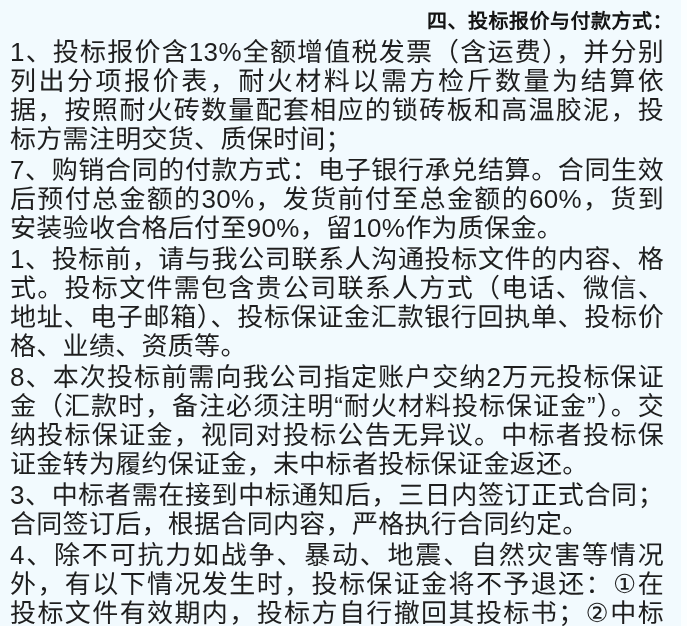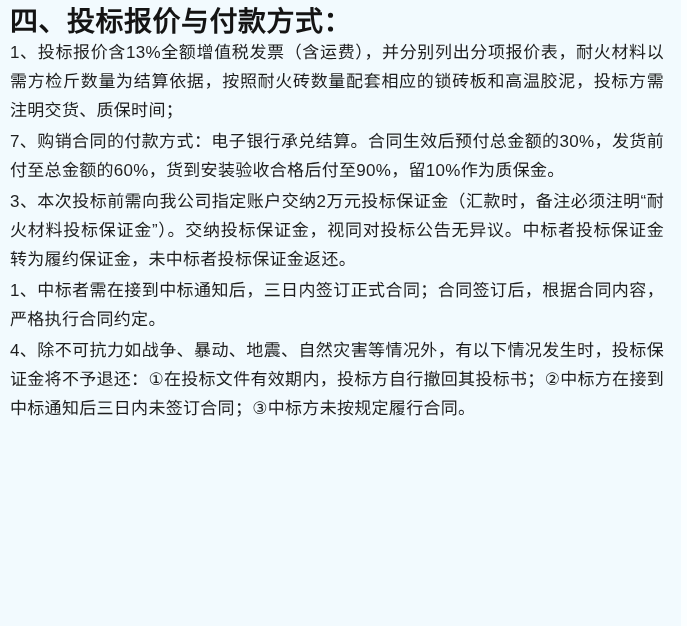--- a/index.html
+++ b/index.html
@@ -12,29 +12,30 @@
     width: 687px;
     height: 626px;
     box-sizing: border-box;
     background: #F2FAFE;
     overflow: hidden;
     font-family: "Liberation Sans", "DejaVu Sans", sans-serif;
     color: #1B1B1B;
     padding: 7px 14px 6px 10px;
   }
   .heading {
-    font-size: 28px;
+    font-size: 20px;
     line-height: 29px;
     font-weight: 700;
-    margin: 0 0 2px 0;
+    margin: 0 0 2px 16px;
     color: #141414;
     letter-spacing: 0.5px;
+    text-align: right;
   }
   .para {
-    font-size: 17px;
+    font-size: 26px;
     line-height: 29px;
     font-weight: 400;
     margin: 0 9px 2px 0;
     text-align: justify;
     text-justify: inter-ideograph;
     letter-spacing: 0.3px;
     color: #1E1E1E;
   }
   .edge-strip {
     position: absolute;
@@ -45,18 +46,19 @@
     background: #FBFEFF;
   }
 </style>
 </head>
 <body>
 
 <div class="page">
   <h2 class="heading">四、投标报价与付款方式：</h2>
   <p class="para">1、投标报价含13%全额增值税发票（含运费），并分别列出分项报价表，耐火材料以需方检斤数量为结算依据，按照耐火砖数量配套相应的锁砖板和高温胶泥，投标方需注明交货、质保时间；</p>
   <p class="para">7、购销合同的付款方式：电子银行承兑结算。合同生效后预付总金额的30%，发货前付至总金额的60%，货到安装验收合格后付至90%，留10%作为质保金。</p>
-  <p class="para">3、本次投标前需向我公司指定账户交纳2万元投标保证金（汇款时，备注必须注明“耐火材料投标保证金”）。交纳投标保证金，视同对投标公告无异议。中标者投标保证金转为履约保证金，未中标者投标保证金返还。</p>
-  <p class="para">1、中标者需在接到中标通知后，三日内签订正式合同；合同签订后，根据合同内容，严格执行合同约定。</p>
+  <p class="para">1、投标前，请与我公司联系人沟通投标文件的内容、格式。投标文件需包含贵公司联系人方式（电话、微信、地址、电子邮箱）、投标保证金汇款银行回执单、投标价格、业绩、资质等。</p>
+  <p class="para">8、本次投标前需向我公司指定账户交纳2万元投标保证金（汇款时，备注必须注明“耐火材料投标保证金”）。交纳投标保证金，视同对投标公告无异议。中标者投标保证金转为履约保证金，未中标者投标保证金返还。</p>
+  <p class="para">3、中标者需在接到中标通知后，三日内签订正式合同；合同签订后，根据合同内容，严格执行合同约定。</p>
   <p class="para">4、除不可抗力如战争、暴动、地震、自然灾害等情况外，有以下情况发生时，投标保证金将不予退还：①在投标文件有效期内，投标方自行撤回其投标书；②中标方在接到中标通知后三日内未签订合同；③中标方未按规定履行合同。</p>
 
   <div class="edge-strip"></div>
 </div>
 
 </body></html>

